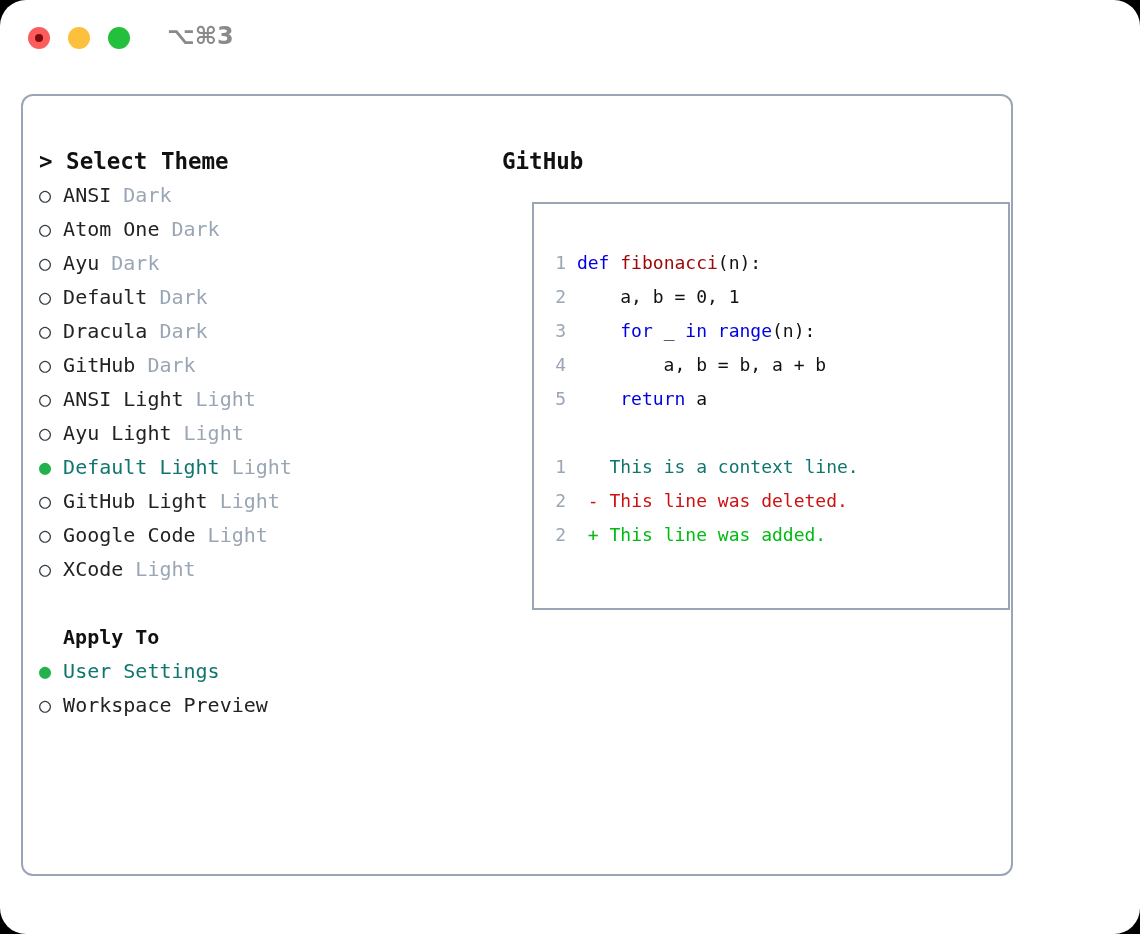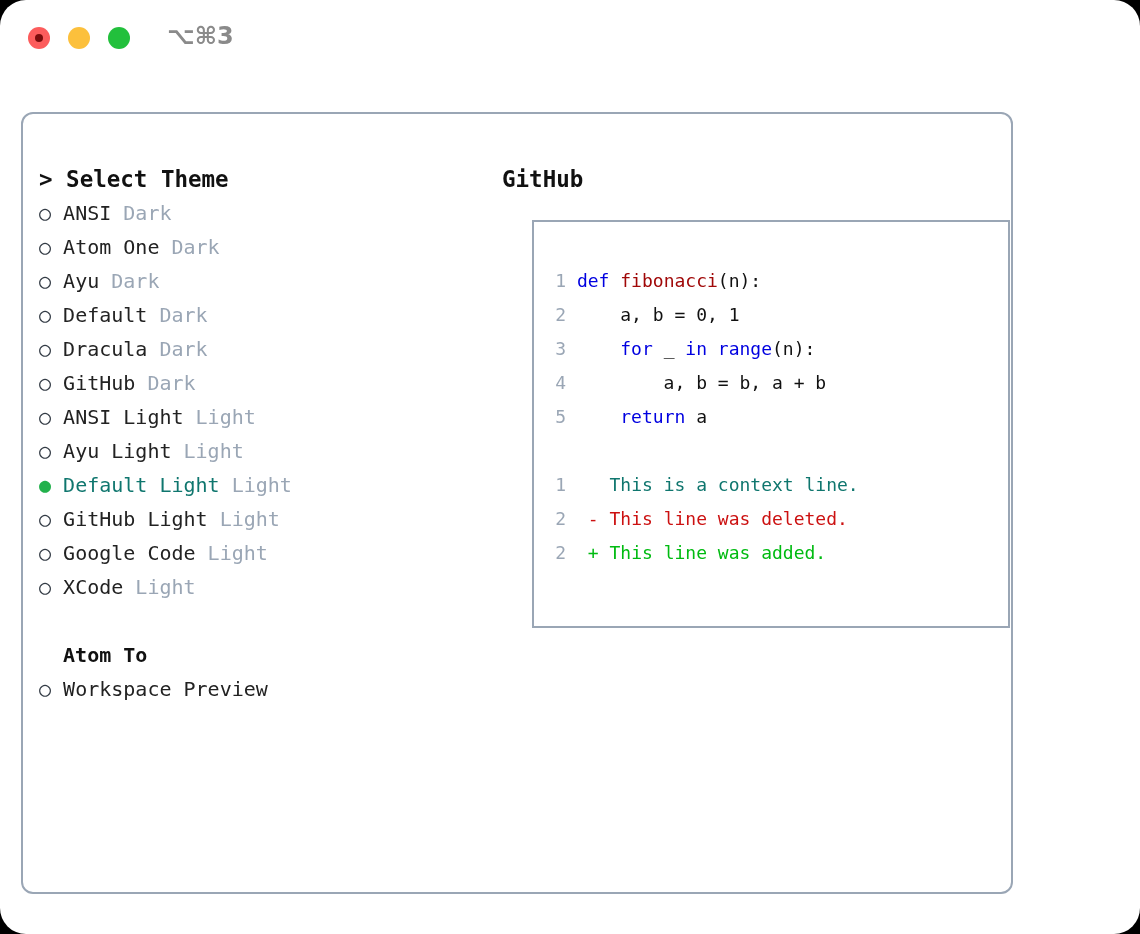--- a/index.html
+++ b/index.html
@@ -66,21 +66,21 @@
     font-weight: bold;
     color: #8a8a8a;
     letter-spacing: 0px;
     white-space: pre;
   }
 
   
   .card {
     position: absolute;
     left: 21px;
-    top: 112px;
+    top: 94px;
     width: 992px;
     height: 782px;
     border: 2px solid #9aa6b5;
     border-radius: 12px;
     box-sizing: border-box;
     background: #ffffff;
   }
 
   
   .left-pane {
@@ -186,23 +186,23 @@
   <div class="card">
 
     <div class="left-pane">
 
       <div class="pane-title"><span>&gt; </span><span>Select Theme</span></div>
 
       <div class="mono" id="theme-list"><span class="opt-row"><span class="circle">○ </span><span class="label-default">ANSI</span><span class="tag"> Dark</span></span><span class="opt-row"><span class="circle">○ </span><span class="label-default">Atom One</span><span class="tag"> Dark</span></span><span class="opt-row"><span class="circle">○ </span><span class="label-default">Ayu</span><span class="tag"> Dark</span></span><span class="opt-row"><span class="circle">○ </span><span class="label-default">Default</span><span class="tag"> Dark</span></span><span class="opt-row"><span class="circle">○ </span><span class="label-default">Dracula</span><span class="tag"> Dark</span></span><span class="opt-row"><span class="circle">○ </span><span class="label-default">GitHub</span><span class="tag"> Dark</span></span><span class="opt-row"><span class="circle">○ </span><span class="label-default">ANSI Light</span><span class="tag"> Light</span></span><span class="opt-row"><span class="circle">○ </span><span class="label-default">Ayu Light</span><span class="tag"> Light</span></span><span class="opt-row"><span class="bullet">● </span><span class="label-selected">Default Light</span><span class="tag"> Light</span></span><span class="opt-row"><span class="circle">○ </span><span class="label-default">GitHub Light</span><span class="tag"> Light</span></span><span class="opt-row"><span class="circle">○ </span><span class="label-default">Google Code</span><span class="tag"> Light</span></span><span class="opt-row"><span class="circle">○ </span><span class="label-default">XCode</span><span class="tag"> Light</span></span></div>
 
       <span class="spacer-line"></span>
 
-      <div class="mono section-title">  Atom To</div>
-
-      <div class="mono" id="apply-list"><span class="opt-row"><span class="circle">○ </span><span class="label-default">Workspace Preview</span></span></div>
+      <div class="mono section-title">  Apply To</div>
+
+      <div class="mono" id="apply-list"><span class="opt-row"><span class="bullet">● </span><span class="label-selected">User Settings</span></span><span class="opt-row"><span class="circle">○ </span><span class="label-default">Workspace Preview</span></span></div>
 
       <span class="spacer-line"></span>
 
     </div>
 
     <div class="right-pane">
       <div class="pane-title">GitHub</div>
 
       <div class="preview-box">
         <div class="code" id="preview-code"><span class="code-line"><span class="ln">1</span><span> </span><span class="kw">def </span><span class="fn">fibonacci</span><span class="txt">(n):</span></span><span class="code-line"><span class="ln">2</span><span> </span><span class="txt">    a, b = 0, 1</span></span><span class="code-line"><span class="ln">3</span><span> </span><span class="txt">    </span><span class="kw">for</span><span class="txt"> _ </span><span class="kw">in</span><span class="txt"> </span><span class="kw">range</span><span class="txt">(n):</span></span><span class="code-line"><span class="ln">4</span><span> </span><span class="txt">        a, b = b, a + b</span></span><span class="code-line"><span class="ln">5</span><span> </span><span class="txt">    </span><span class="kw">return</span><span class="txt"> a</span></span><span class="blank-line"></span><span class="code-line"><span class="ln">1</span><span>  </span><span class="ctx">  </span><span class="ctx">This is a context line.</span></span><span class="code-line"><span class="ln">2</span><span>  </span><span class="del">- </span><span class="del">This line was deleted.</span></span><span class="code-line"><span class="ln">2</span><span>  </span><span class="add">+ </span><span class="add">This line was added.</span></span></div>

